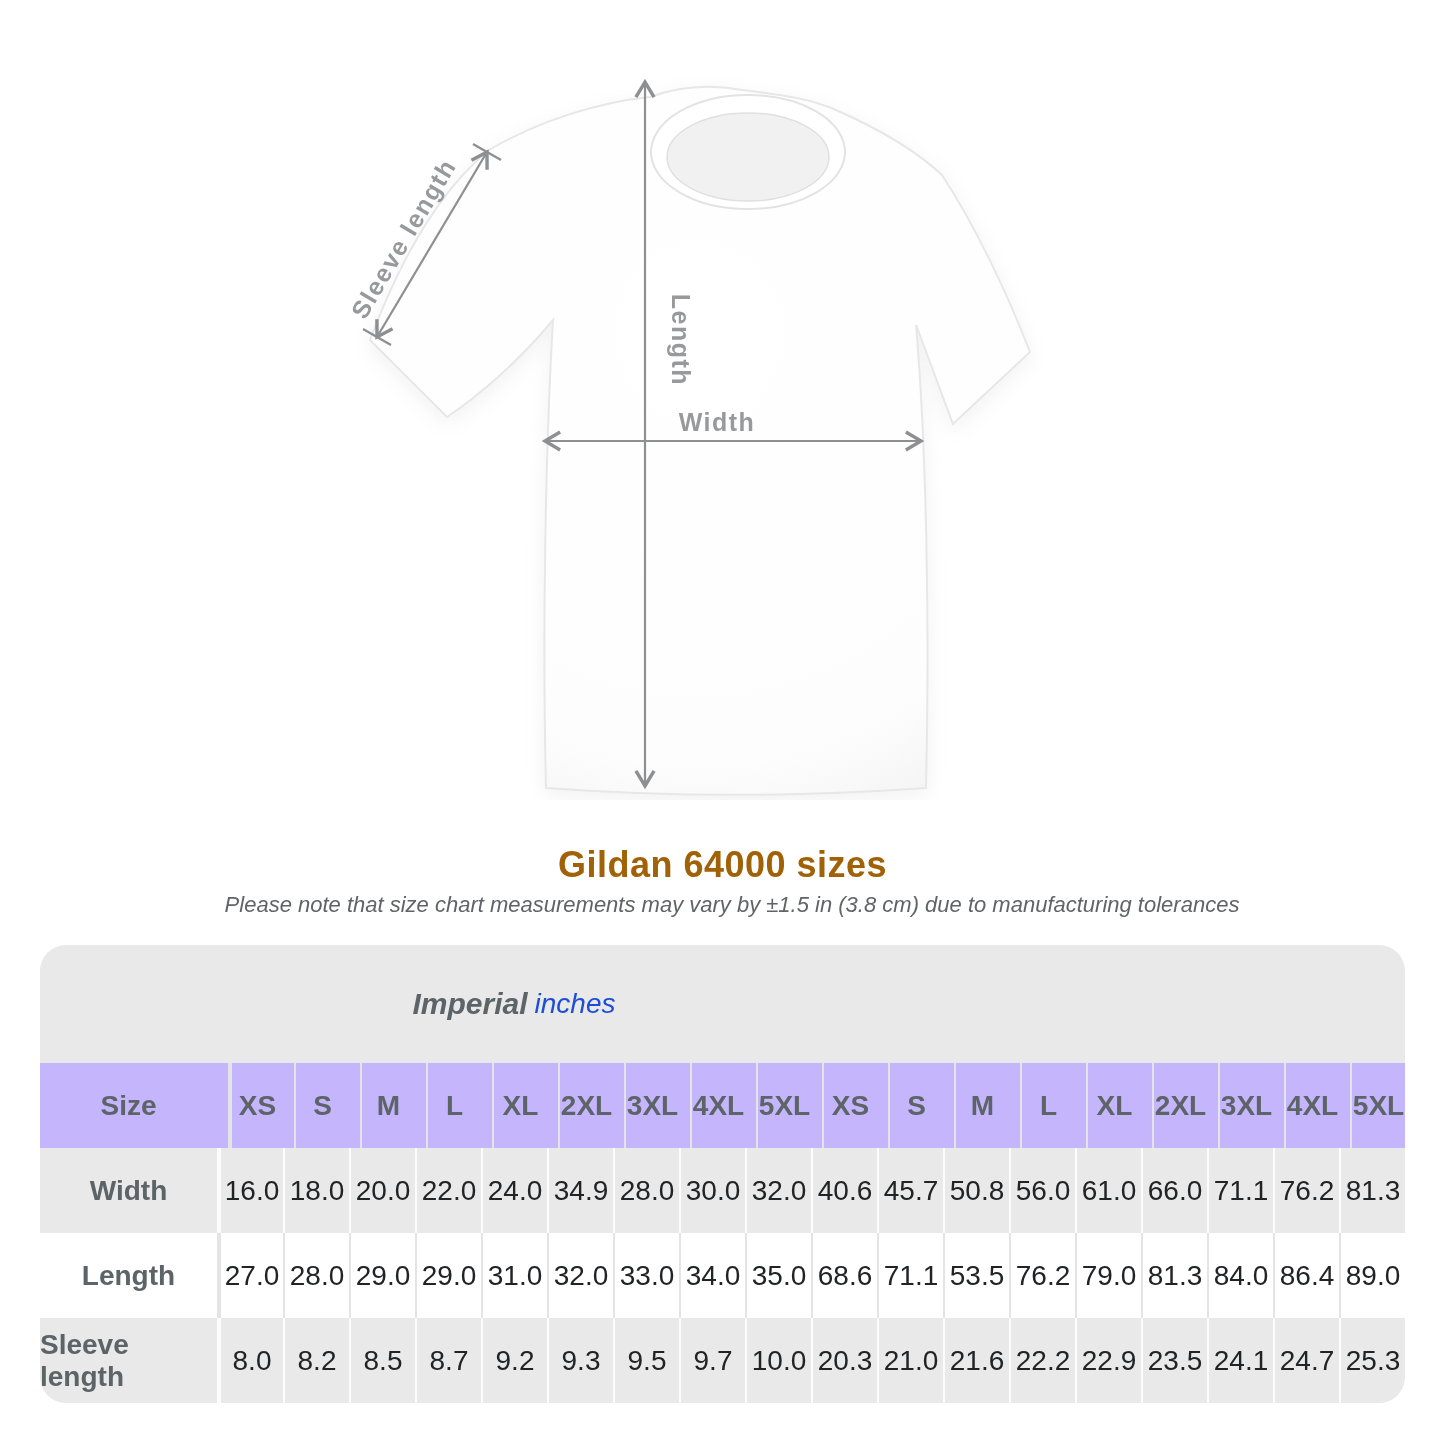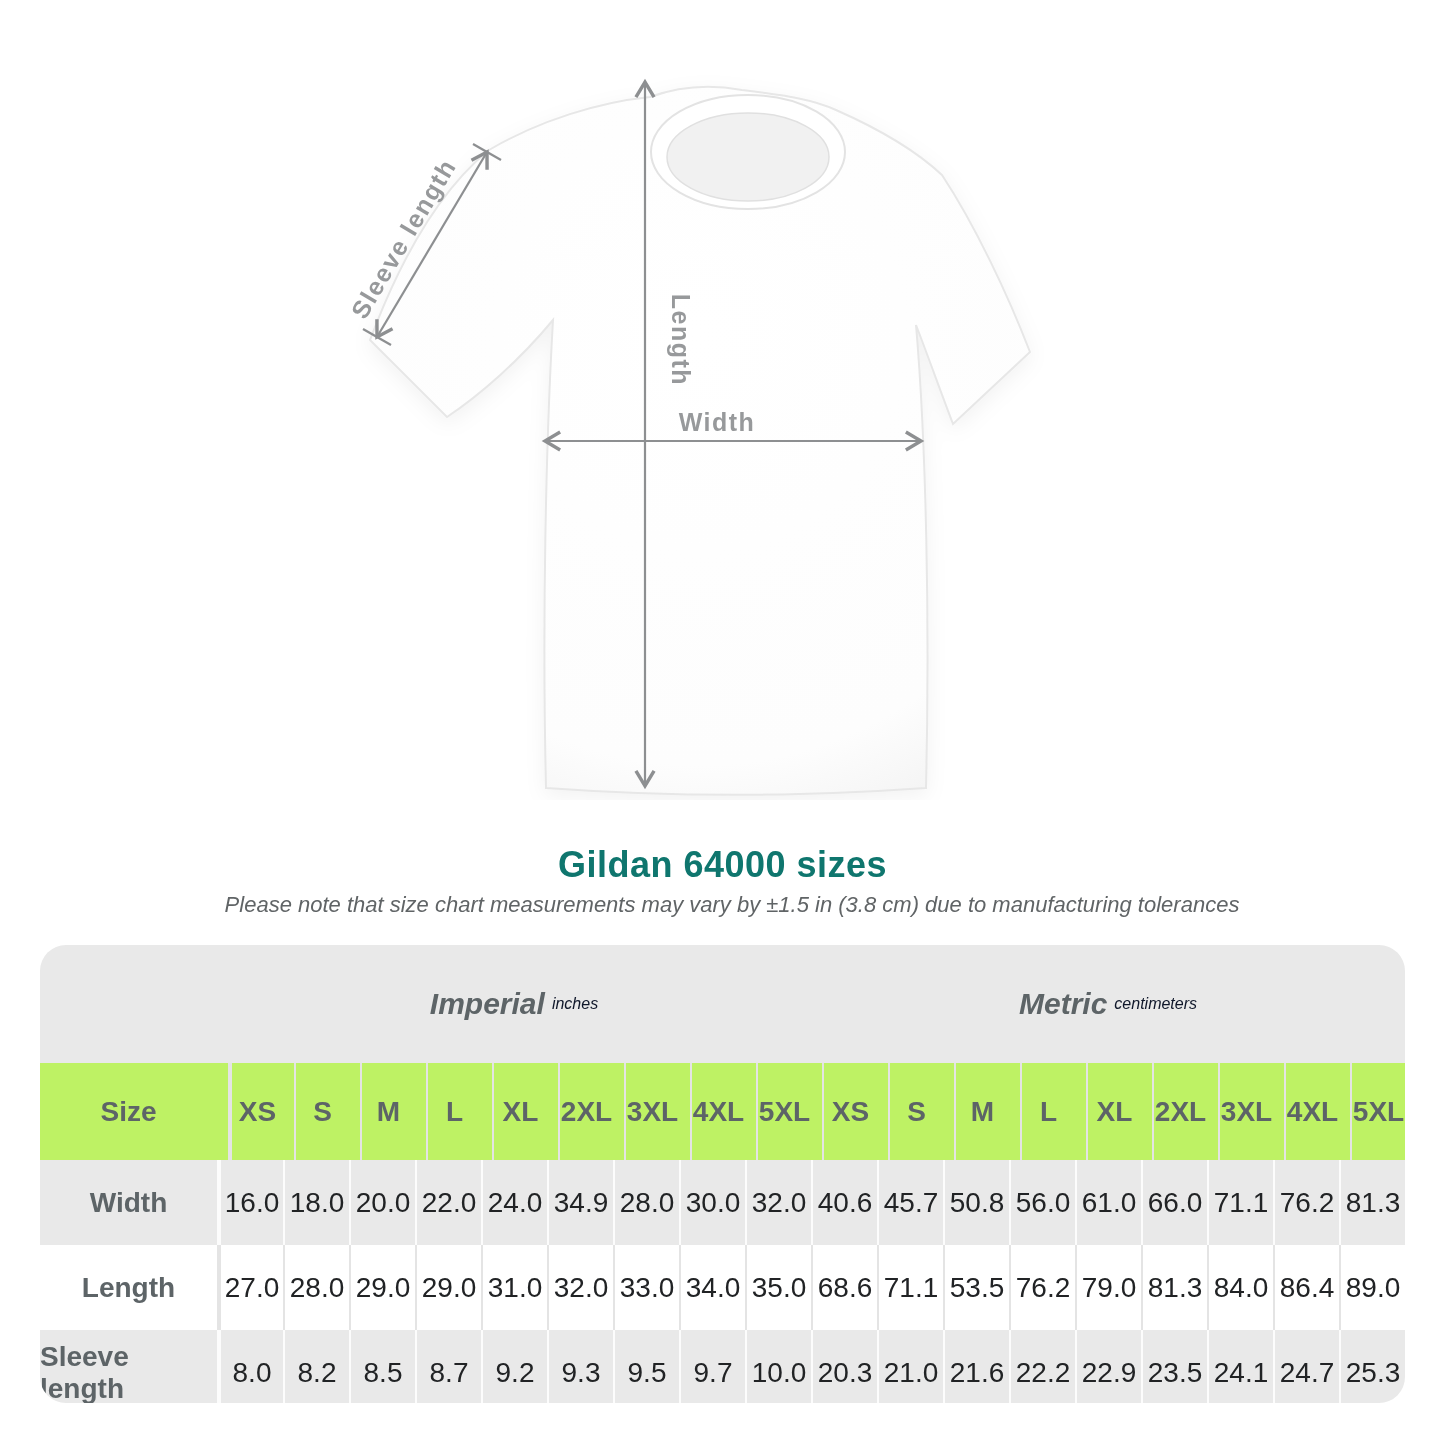--- a/index.html
+++ b/index.html
@@ -9,45 +9,45 @@
   }
   
   .shirt-figure{position:absolute;left:340px;top:40px;width:720px;height:760px;}
   .shirt-figure svg{display:block;width:100%;height:100%;}
   .shirt-body{filter:drop-shadow(0 6px 10px rgba(0,0,0,0.05));}
   .dim-line{stroke:#8d8f91;stroke-width:2.2;fill:none;}
   .dim-label{font-family:"Liberation Sans",sans-serif;font-weight:bold;font-size:25px;
              fill:#97999b;letter-spacing:1.5px;}
   
   .chart-title{position:absolute;left:0;right:0;top:844px;margin:0;text-align:center;
-               font-size:36px;font-weight:bold;color:#0f766e;letter-spacing:0.5px;}
+               font-size:36px;font-weight:bold;color:#a16207;letter-spacing:0.5px;}
   .chart-subtitle{position:absolute;left:0;right:0;top:892px;margin:0;text-align:center;
                font-style:italic;font-size:22px;color:#606466;padding-left:19px;}
   
   .size-table{position:absolute;left:40px;top:945px;width:1365px;height:458px;
               border-radius:26px;overflow:hidden;}
   .trow{display:grid;grid-template-columns:177px repeat(18,1fr);}
   .trow.header{grid-template-columns:177px 1fr 1fr;height:118px;background:#e9e9e9;}
-  .trow.sizes{height:97px;background:#bef264;}
+  .trow.sizes{height:85px;background:#c4b5fd;}
   .trow.graybg{height:85px;background:#e9e9e9;}
   .trow.whitebg{height:85px;background:#ffffff;}
   .cell{display:flex;align-items:center;justify-content:center;
         font-size:28px;color:#212325;}
   .cell.rowlabel{font-weight:bold;color:#5d6467;}
   .trow.sizes .cell.sz{font-weight:bold;color:#5d6467;margin-left:11px;}
   
   .trow.sizes .cell.sep,
   .trow.whitebg .cell.sep{border-left:2px solid #e4e4e4;}
   .trow.sizes .cell.sepwide,
   .trow.whitebg .cell.sepwide{border-left:4px solid #e4e4e4;}
   .trow.graybg .cell.sep{border-left:2px solid rgba(255,255,255,0.85);}
   .trow.graybg .cell.sepwide{border-left:4px solid rgba(255,255,255,0.85);}
   .hgroup{display:flex;flex-direction:row;align-items:center;justify-content:center;gap:7px;}
   .htitle{font-style:italic;font-weight:bold;font-size:30px;color:#5d6467;}
-  .hunit{font-style:italic;font-size:16px;color:#0f172a;}
+  .hunit{font-style:italic;font-size:28px;color:#1d4ed8;}
 </style>
 </head>
 <body>
 
 <div class="shirt-figure">
   <svg viewBox="0 0 720 760">
     <defs>
       <radialGradient id="shirtFill" cx="50%" cy="35%" r="78%">
         <stop offset="0%" stop-color="#ffffff"></stop>
         <stop offset="78%" stop-color="#fdfdfd"></stop>
@@ -93,24 +93,20 @@
 <h1 class="chart-title">Gildan 64000 sizes</h1>
 <p class="chart-subtitle">Please note that size chart measurements may vary by ±1.5 in (3.8 cm) due to manufacturing tolerances</p>
 
 <div class="size-table">
 
   <div class="trow header">
     <div class="cell"></div>
     <div class="hgroup">
       <div class="htitle">Imperial</div>
       <div class="hunit">inches</div>
-    </div>
-    <div class="hgroup">
-      <div class="htitle">Metric</div>
-      <div class="hunit">centimeters</div>
     </div>
   </div>
 
   <div class="trow sizes">
     <div class="cell rowlabel">Size</div>
     <div class="cell sz sepwide">XS</div>
     <div class="cell sz sep">S</div>
     <div class="cell sz sep">M</div>
     <div class="cell sz sep">L</div>
     <div class="cell sz sep">XL</div>

